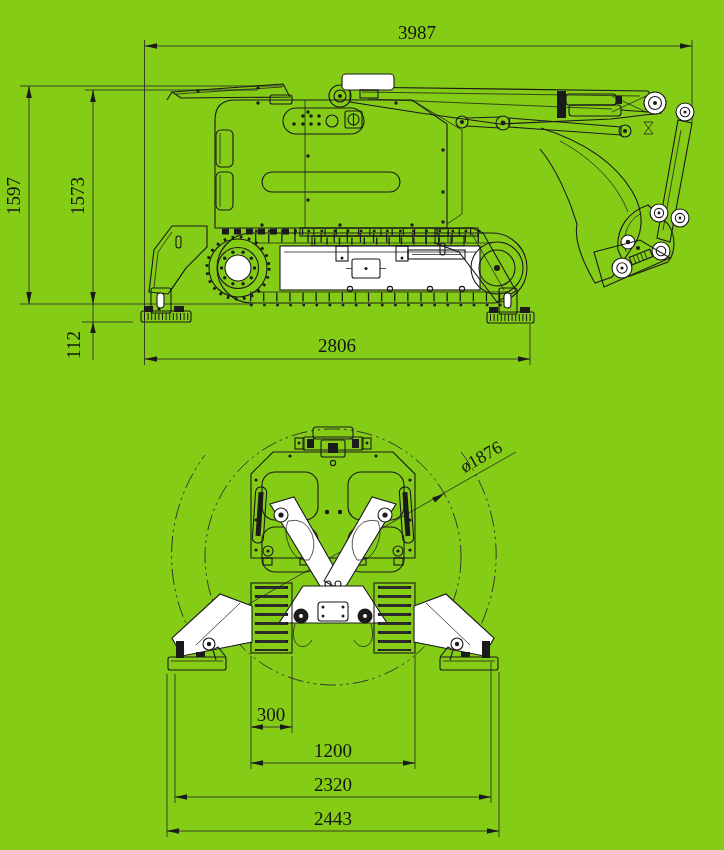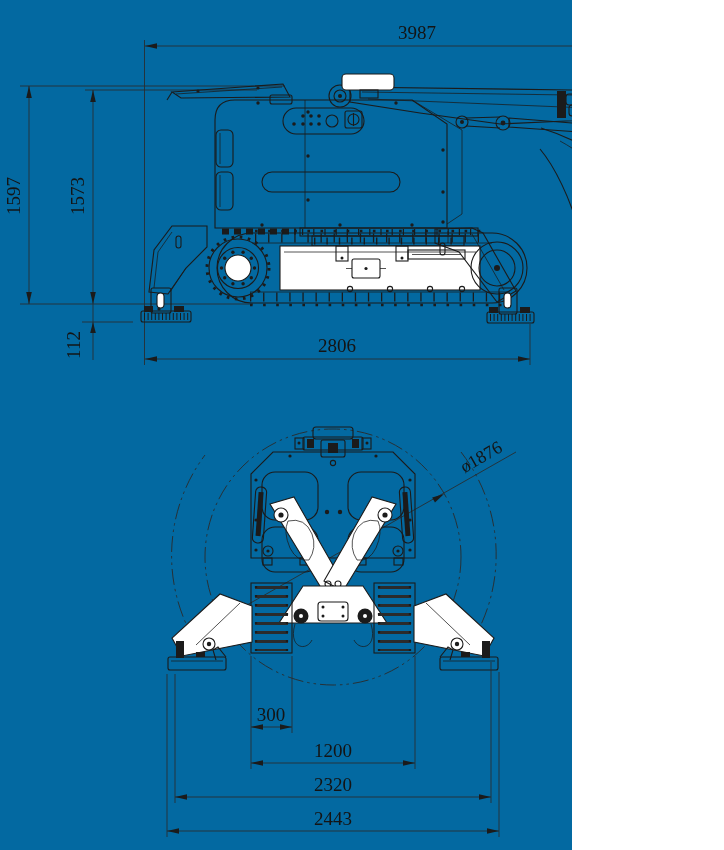--- a/index.html
+++ b/index.html
@@ -1,16 +1,16 @@
 <!DOCTYPE html>
 <html><head>
 <meta charset="utf-8">
 <style>
   html,body{margin:0;padding:0;background:#ffffff;}
-  .sheet{width:572px;height:850px;position:relative;background:#0369a1;overflow:hidden;}
+  .sheet{width:724px;height:850px;position:relative;background:#84cc16;overflow:hidden;}
   svg{display:block;}
   .dim-text{font-family:"Liberation Serif","DejaVu Serif",serif;font-size:19px;fill:#141414;}
   .dim-text-sm{font-family:"Liberation Serif","DejaVu Serif",serif;font-size:18px;fill:#141414;}
   .ln{stroke:#1b1b1b;fill:none;stroke-width:1.1;}
   .lnt{stroke:#1b1b1b;fill:none;stroke-width:0.75;}
   .dml{stroke:#2a2a2a;fill:none;stroke-width:0.85;}
   .arr{fill:#1b1b1b;stroke:none;}
   .drk{fill:#1b1b1b;stroke:none;}
   .wfill{fill:#ffffff;stroke:#1b1b1b;stroke-width:1.1;}
   .phantom{stroke:#2a2a2a;fill:none;stroke-width:0.9;stroke-dasharray:16 4 2.5 4 2.5 4;}

